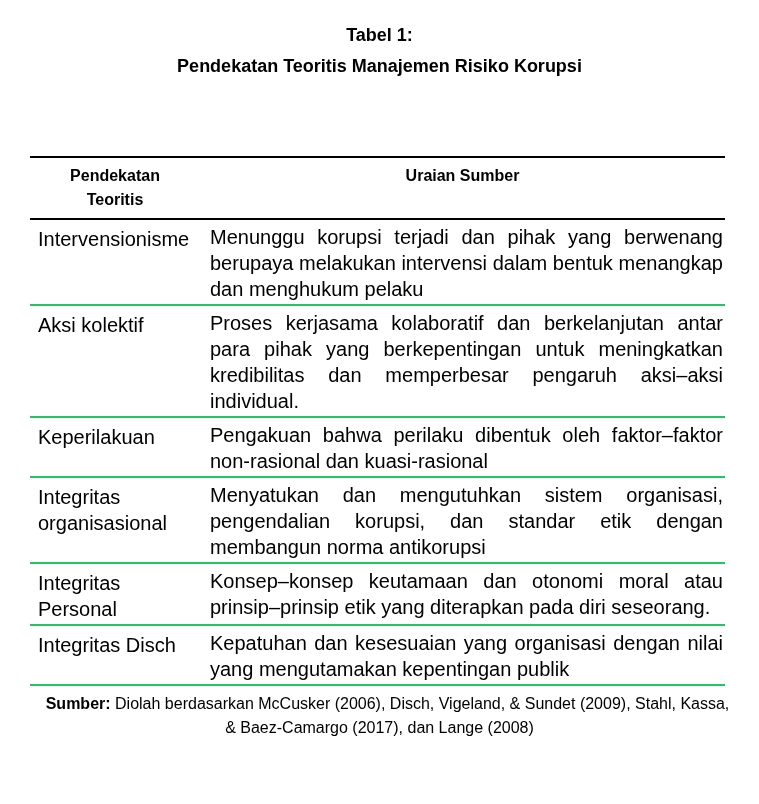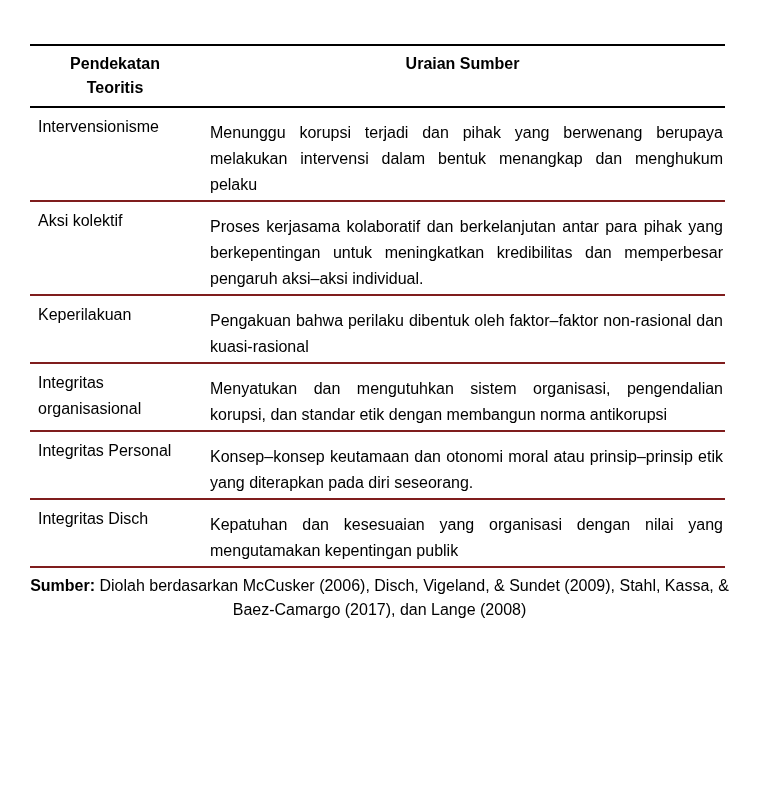--- a/index.html
+++ b/index.html
@@ -15,63 +15,67 @@
     margin-top: 20px;
     text-align: center;
     font-weight: 700;
     font-size: 18px;
     line-height: 31px;
   }
   table.approaches {
     border-collapse: collapse;
     table-layout: fixed;
     width: 695px;
-    margin: 44px 0 0 30px;
+    margin: 74px 0 0 30px;
   }
   col.c1 { width: 170px; }
   col.c2 { width: 525px; }
   thead th {
     border-top: 2px solid #000;
     border-bottom: 2px solid #000;
     font-size: 16px;
     font-weight: 700;
     vertical-align: top;
     line-height: 24px;
     text-align: center;
   }
   thead th.h-approach { padding: 6px 20px; }
   thead th.h-description { padding: 6px 0; }
   tbody td {
-    border-bottom: 2px solid #7f1d1d;
+    border-bottom: 2px solid #22c55e;
     vertical-align: top;
-    font-size: 16px;
+    font-size: 20px;
     line-height: 26px;
   }
   td.approach {
     padding: 6px 6px 2px 8px;
     text-align: left;
   }
   td.description {
-    padding: 12px 2px 2px 10px;
+    padding: 4px 2px 2px 10px;
     text-align: justify;
   }
   .source {
     margin-top: 6px;
     padding: 0 28px;
     text-align: center;
     font-size: 16px;
     line-height: 24px;
   }
-  .source .label { font-weight: 700; }
+  .source .label { font-weight: 700; margin-left: 16px; }
 </style>
 </head>
 <body>
 
 <div class="page">
 
+  <div class="caption">
+    <div>Tabel 1:</div>
+    <div>Pendekatan Teoritis Manajemen Risiko Korupsi</div>
+  </div>
 
   <table class="approaches">
     <colgroup>
       <col class="c1">
       <col class="c2">
     </colgroup>
     <thead>
       <tr>
         <th class="h-approach">Pendekatan Teoritis</th>
         <th class="h-description">Uraian Sumber</th>

